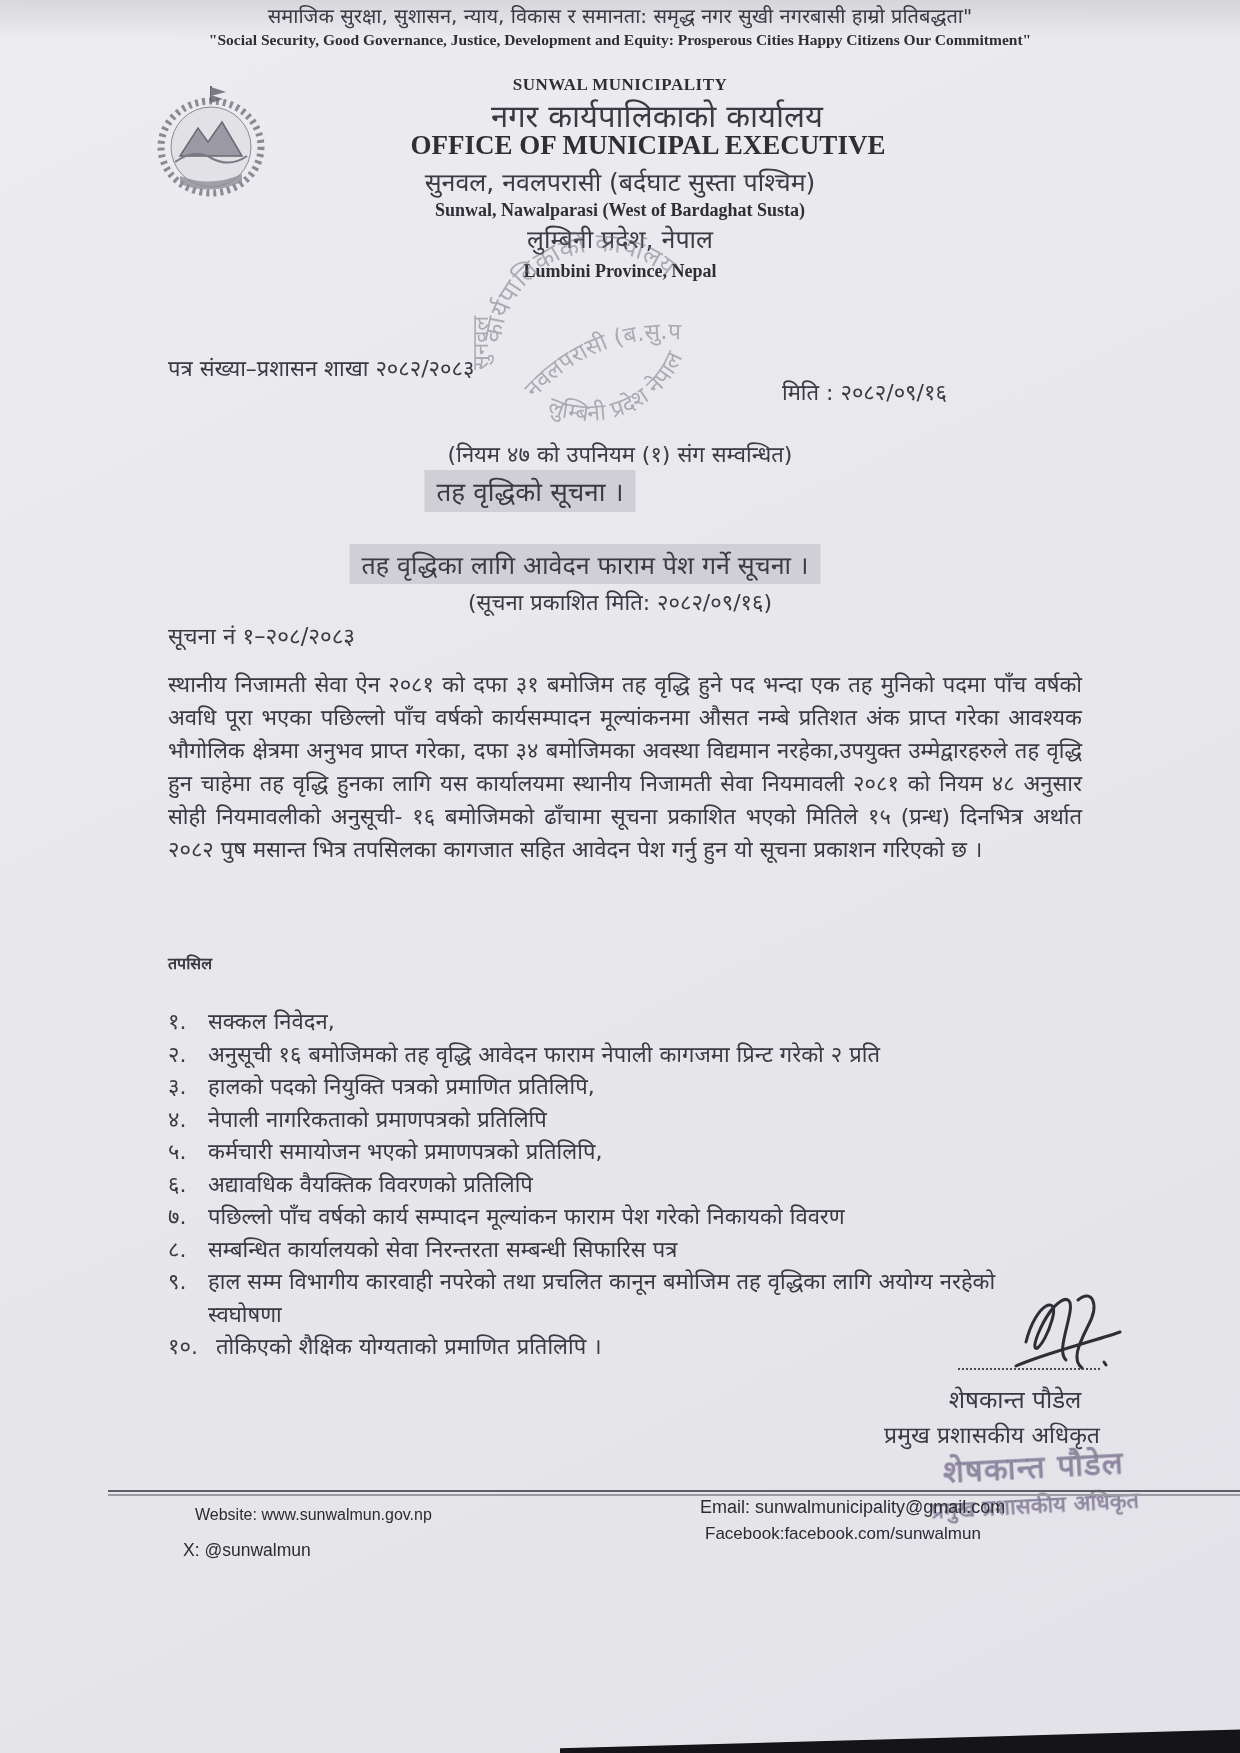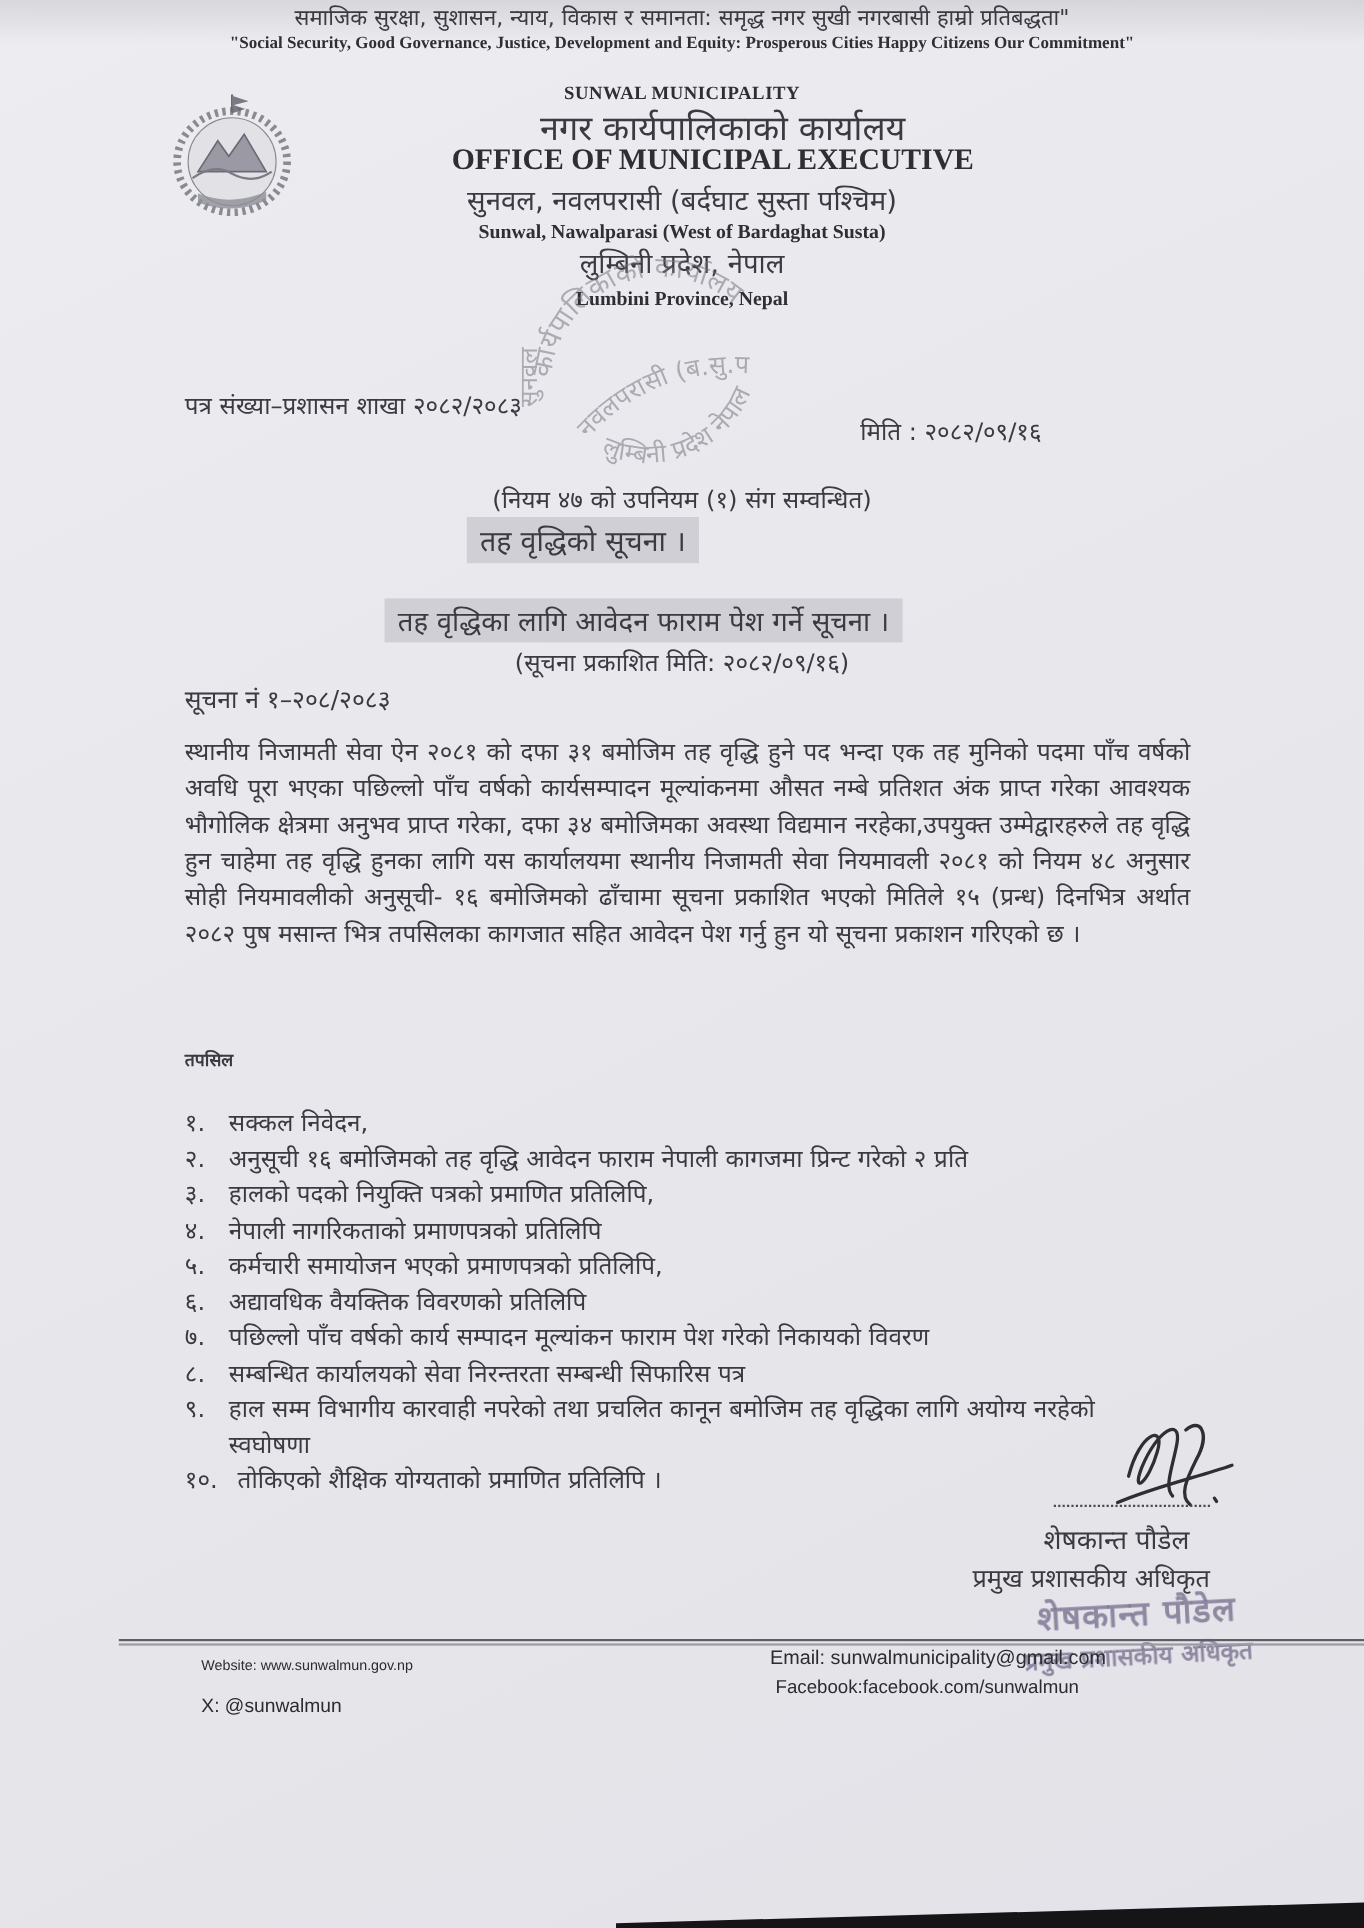--- a/index.html
+++ b/index.html
@@ -139,19 +139,19 @@
   <div class="abs dotline" style="left:958px;top:1368px;"></div>
   <div class="abs np" style="left:1015px;top:1382px;transform:translateX(-50%);font-size:24px;white-space:nowrap;">शेषकान्त पौडेल</div>
   <div class="abs np" style="left:992px;top:1418px;transform:translateX(-50%);font-size:23px;white-space:nowrap;">प्रमुख प्रशासकीय अधिकृत</div>
 
   <div class="abs name-stamp np" style="left:930px;top:1445px;">
     <div style="font-size:31px;letter-spacing:1px;">शेषकान्त पौडेल</div>
     <div style="font-size:22px;margin-top:2px;">प्रमुख प्रशासकीय अधिकृत</div>
   </div>
 
   <div class="abs rule2" style="left:108px;top:1490px;width:1132px;"></div>
-  <div class="abs footer-sans" style="left:183px;top:1506px;font-size:13px;">Website: www.sunwalmun.gov.np</div>
+  <div class="abs footer-sans" style="left:195px;top:1506px;font-size:16px;">Website: www.sunwalmun.gov.np</div>
   <div class="abs footer-sans" style="left:183px;top:1540px;font-size:17.5px;">X: @sunwalmun</div>
   <div class="abs footer-sans" style="left:700px;top:1497px;font-size:18px;">Email: sunwalmunicipality@gmail.com</div>
   <div class="abs footer-sans" style="left:705px;top:1524px;font-size:17px;">Facebook:facebook.com/sunwalmun</div>
 
   <div class="scan-edge"></div>
 </div>
 
 </body></html>

